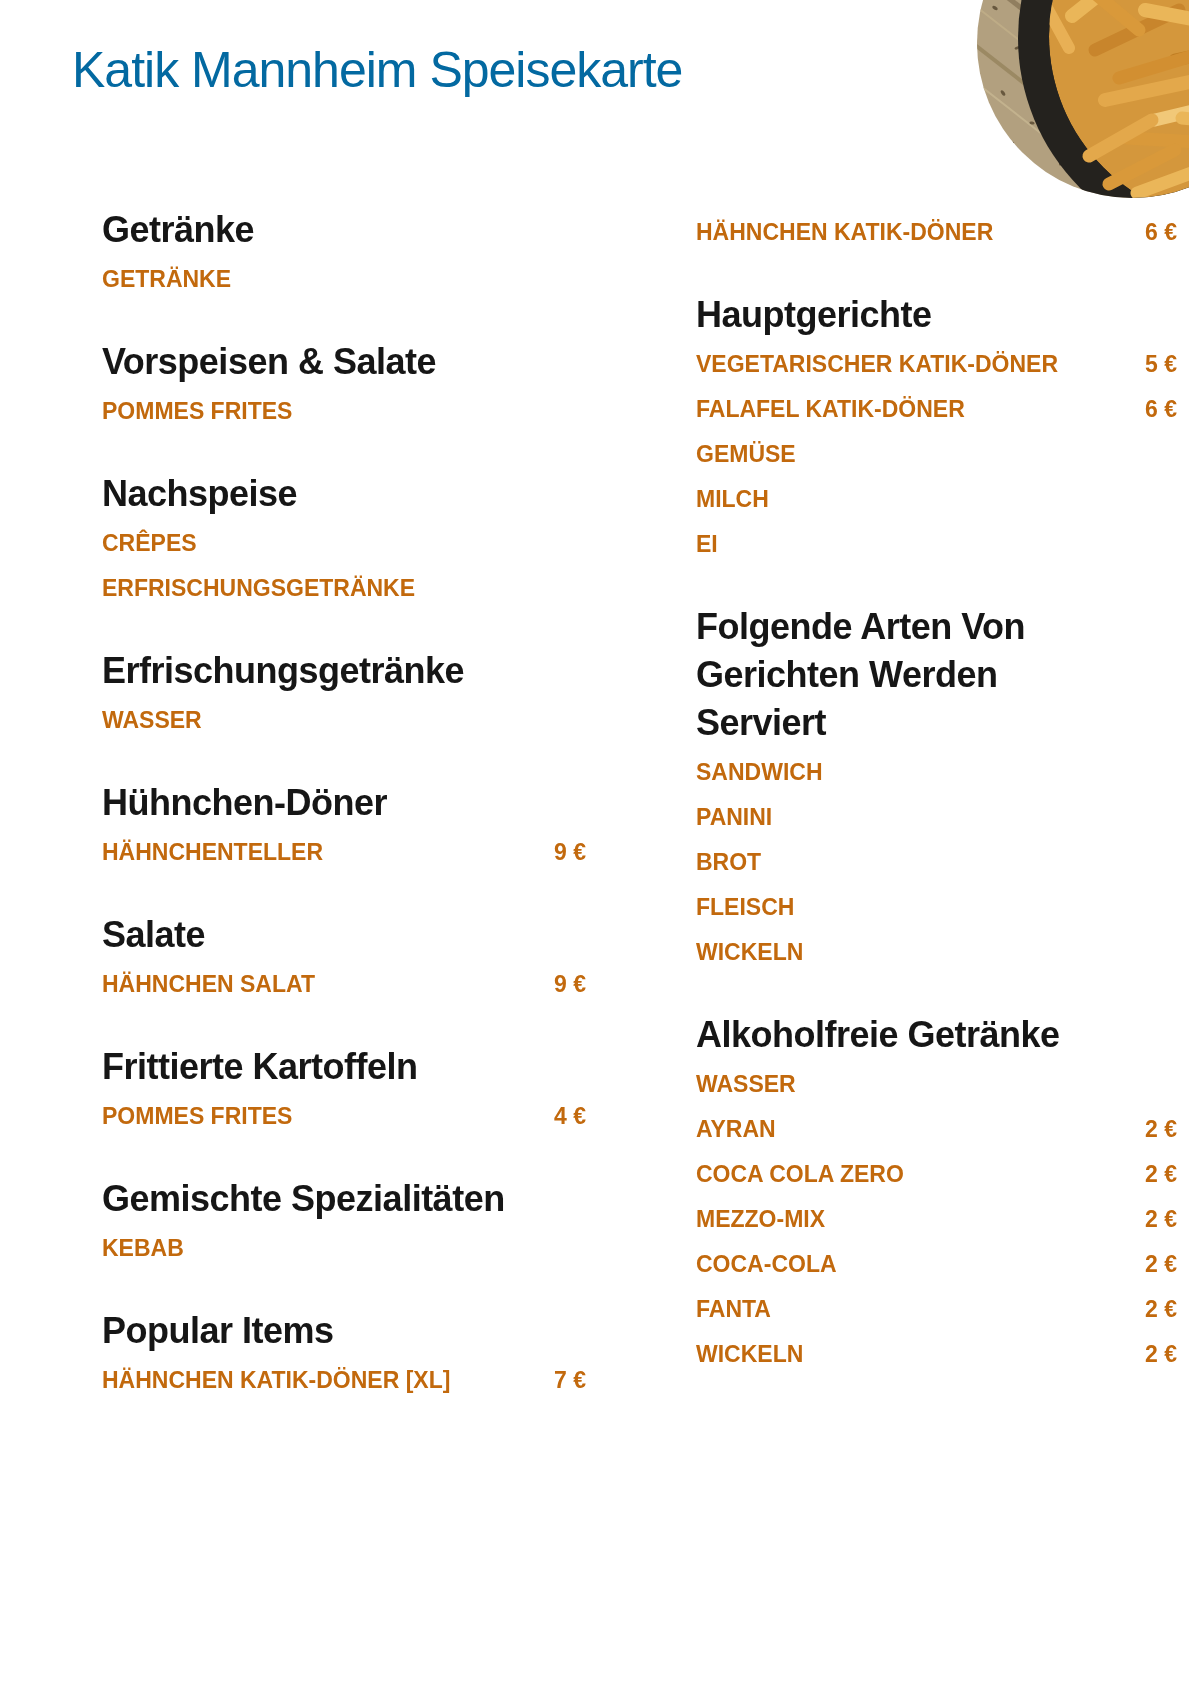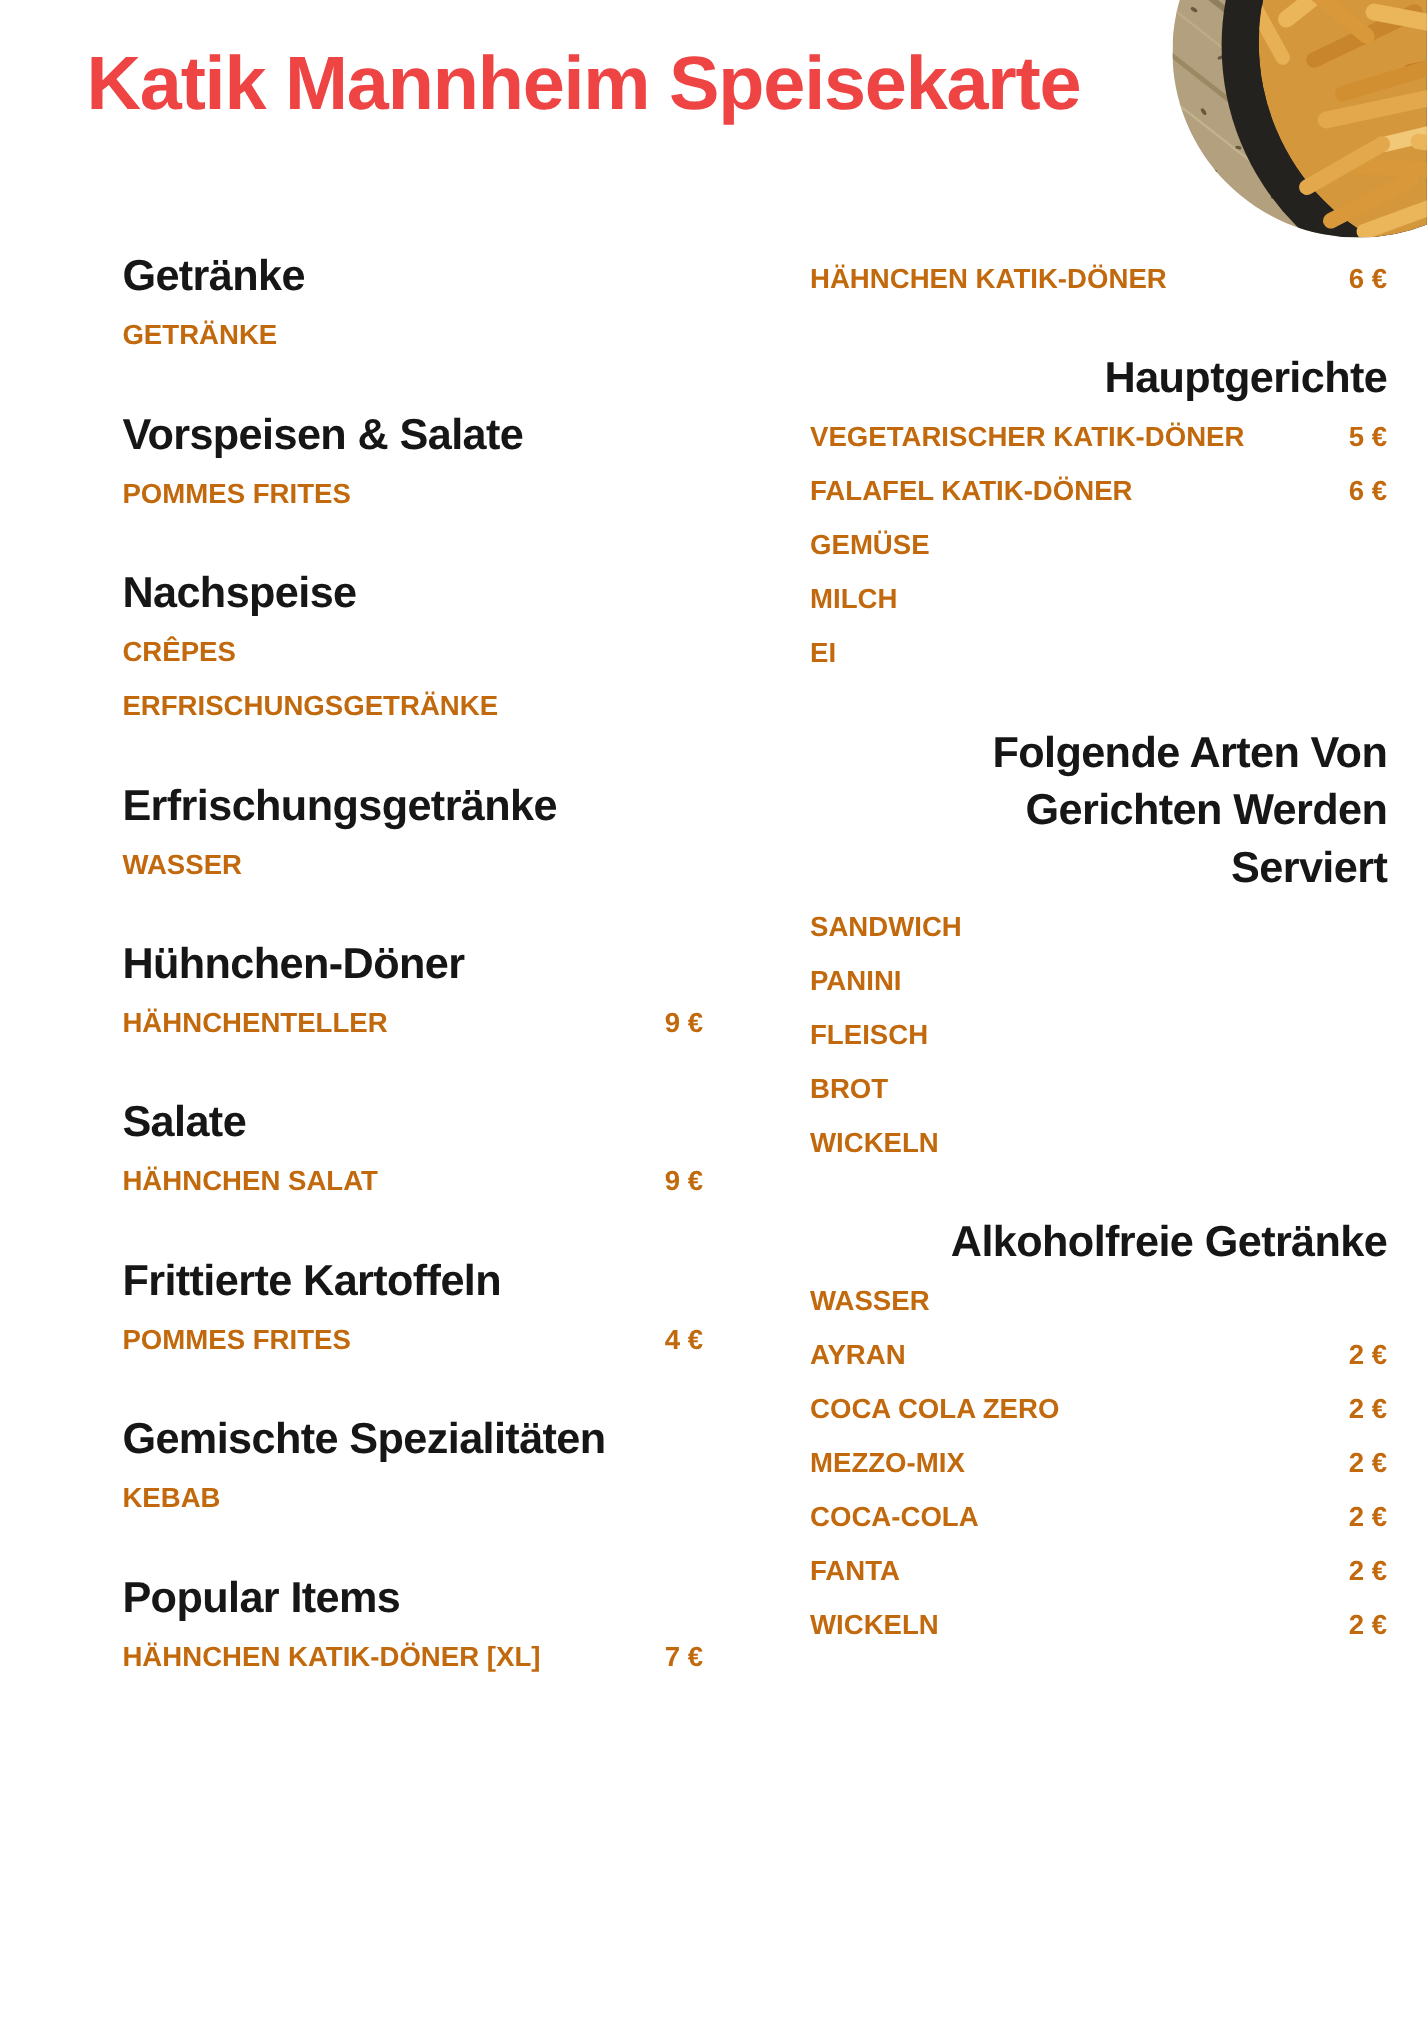--- a/index.html
+++ b/index.html
@@ -2,26 +2,26 @@
 <html><head>
 <meta charset="utf-8">
 <style>
   html,body{margin:0;padding:0;}
   body{
     width:1189px;height:1683px;position:relative;overflow:hidden;
     background:#ffffff;font-family:"Liberation Sans",sans-serif;
   }
   .page-title{
     position:absolute;left:72px;top:40px;
-    font-size:63px;line-height:60px;font-weight:700;letter-spacing:-1px;
-    color:#ef4444;white-space:nowrap;
+    font-size:50px;line-height:60px;font-weight:400;letter-spacing:-1px;
+    color:#0369a1;white-space:nowrap;
   }
   .menu-col{position:absolute;margin-left:24px;}
   .col-left{left:78px;top:206px;width:484px;}
-  .col-right{left:651px;top:219px;width:481px;text-align:right;}
+  .col-right{left:672px;top:219px;width:481px;}
   .heading{
     font-size:36px;line-height:48px;font-weight:700;letter-spacing:-0.5px;
     color:#161616;white-space:pre-line;
   }
   .item{
     display:flex;justify-content:space-between;align-items:baseline;
     font-size:23px;line-height:26px;font-weight:700;color:#c2690d;
   }
   .item .iname{white-space:nowrap;}
   .item .iprice{white-space:nowrap;margin-left:12px;}
@@ -187,26 +187,26 @@
     <div class="heading">Folgende Arten Von
 Gerichten Werden
 Serviert</div>
     <div class="item">
       <span class="iname">SANDWICH</span>
     </div>
     <div class="item">
       <span class="iname">PANINI</span>
     </div>
     <div class="item">
+      <span class="iname">BROT</span>
+    </div>
+    <div class="item">
       <span class="iname">FLEISCH</span>
     </div>
     <div class="item">
-      <span class="iname">BROT</span>
-    </div>
-    <div class="item">
       <span class="iname">WICKELN</span>
     </div>
     <div class="heading">Alkoholfreie Getränke</div>
     <div class="item">
       <span class="iname">WASSER</span>
     </div>
     <div class="item">
       <span class="iname">AYRAN</span>
       <span class="iprice">2 €</span>
     </div>

